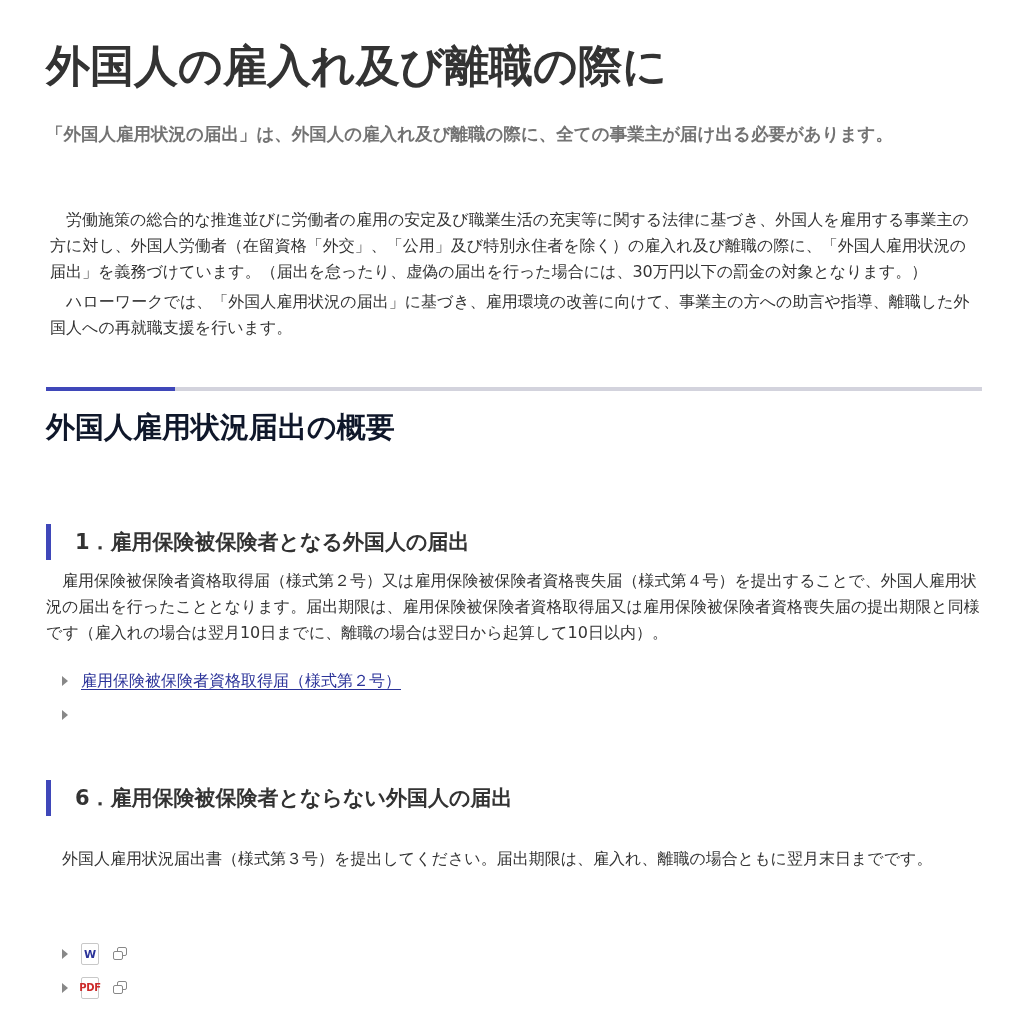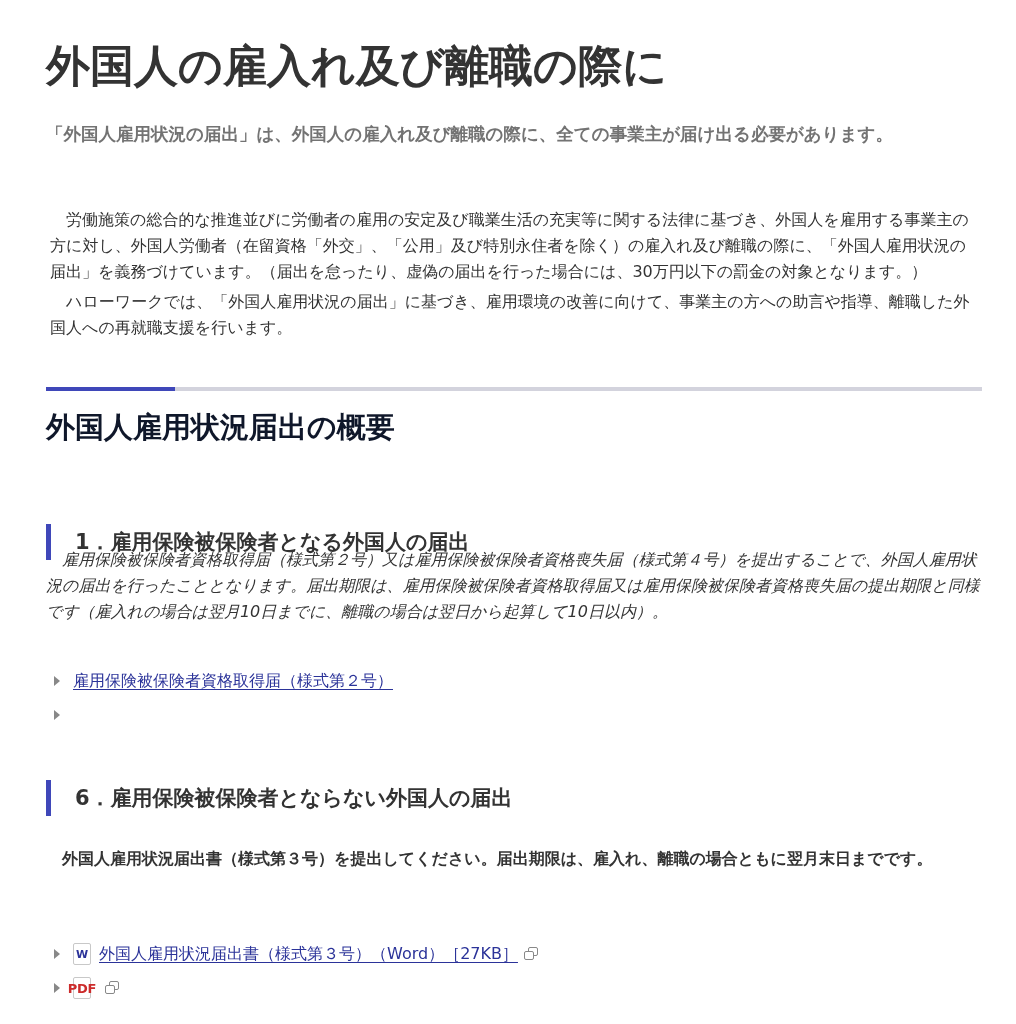--- a/index.html
+++ b/index.html
@@ -45,24 +45,24 @@
     .h3 {
       position: absolute; left: 0; height: 36px;
       border-left: 5px solid #3f47b9;
       padding-left: 24px;
       font-size: 21px; font-weight: bold; color: #333333;
       line-height: 36px; white-space: nowrap;
     }
     .h3.s1 { top: 481px; margin-top: 43px; }
     .h3.s2 { top: 780px; }
 
-    .para-s1 { position: absolute; top: 547px; left: 0; width: 936px; font-style: italic; }
-    .para-s2 { position: absolute; top: 846px; left: 0; width: 936px; font-weight: bold; }
+    .para-s1 { position: absolute; top: 568px; left: 0; width: 936px; }
+    .para-s2 { position: absolute; top: 846px; left: 0; width: 936px; }
 
-    .link-list { position: absolute; left: 8px; list-style: none; }
+    .link-list { position: absolute; left: 16px; list-style: none; }
     .link-list.l1 { top: 664px; }
     .link-list.l2 { top: 937px; }
     .link-list li {
       display: flex; align-items: center; height: 34px;
       font-size: 16px; line-height: 22px;
     }
     .bullet {
       width: 0; height: 0;
       border-top: 5px solid transparent; border-bottom: 5px solid transparent;
       border-left: 6px solid #888888;
@@ -72,21 +72,21 @@
       color: #2b3399; text-decoration: underline; text-underline-offset: 3px;
       white-space: nowrap; cursor: pointer;
     }
     .file-icon {
       width: 18px; height: 22px; border: 1px solid #c8c8c8; border-radius: 2px;
       display: inline-flex; align-items: center; justify-content: center;
       font-size: 9px; font-weight: bold; margin-right: 8px; flex: none;
       background: #fff; position: relative; line-height: 1;
     }
     .file-icon.word { color: #2b3399; font-size: 11px; }
-    .file-icon.pdf { color: #cc2b2b; font-size: 13px; letter-spacing: -0.3px; }
+    .file-icon.pdf { color: #cc2b2b; font-size: 10px; letter-spacing: -0.3px; }
     .ext-icon { margin-left: 6px; width: 16px; height: 14px; position: relative; flex: none; }
     .ext-icon .sq1, .ext-icon .sq2 {
       position: absolute; width: 10px; height: 9px; border: 1.5px solid #888; border-radius: 2px; background: #fff;
     }
     .ext-icon .sq1 { left: 4px; top: 0px; }
     .ext-icon .sq2 { left: 0px; top: 4px; }
   </style>
 </head>
 <body>
 
@@ -119,21 +119,20 @@
     </li>
   </ul>
 
   <h3 class="h3 s2">6．雇用保険被保険者とならない外国人の届出</h3>
   <p class="body-text para-s2">外国人雇用状況届出書（様式第３号）を提出してください。届出期限は、雇入れ、離職の場合ともに翌月末日までです。</p>
 
   <ul class="link-list l2">
     <li>
       <span class="bullet"></span>
       <span class="file-icon word">W</span>
-      <a class="doc-link">外国人雇用状況届出書（様式第３号）（Word）［27KB］</a>
       <span class="ext-icon">
           <span class="sq1"></span>
           <span class="sq2"></span>
         </span>
     </li>
     <li>
       <span class="bullet"></span>
       <span class="file-icon pdf">PDF</span>
       <span class="ext-icon">
           <span class="sq1"></span>

